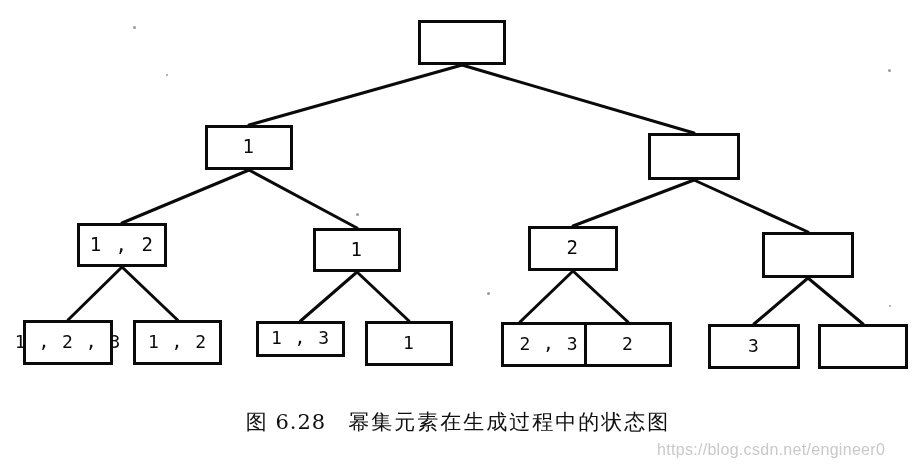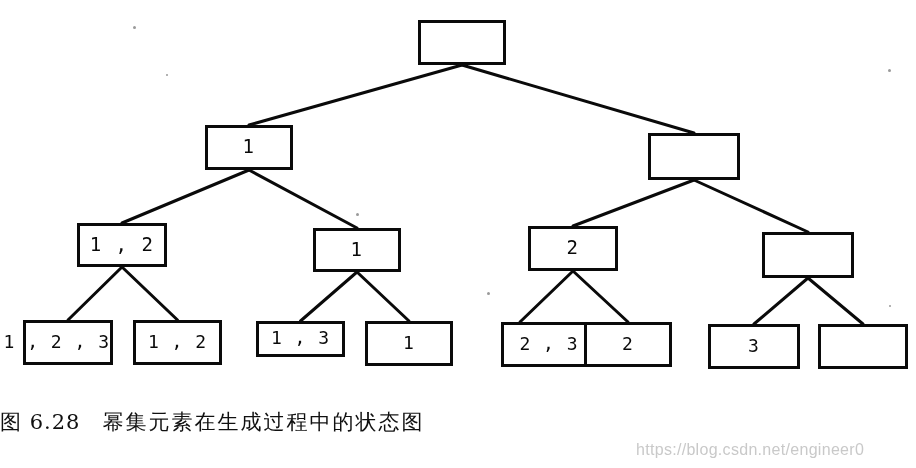--- a/index.html
+++ b/index.html
@@ -42,37 +42,37 @@
     white-space: nowrap;
     transform: translateY(-1px);
   }
   .node.lvl1 { border-width: 3px; }
   .node.lvl4 .node-label { font-size: 18px; letter-spacing: 1px; }
   .caption {
     position: absolute;
     left: 0;
     top: 408px;
     width: 916px;
-    text-align: left;
+    text-align: center;
     font-family: "DejaVu Serif", serif;
     font-size: 21px;
     color: #101010;
     letter-spacing: 2px;
     z-index: 3;
   }
   .caption .cap-num {
     letter-spacing: 1px;
   }
   .caption .cap-gap {
     display: inline-block;
     width: 22px;
   }
   .watermark {
     position: absolute;
-    left: 636px;
+    left: 657px;
     top: 441px;
     font-family: "Liberation Sans", sans-serif;
     font-size: 16px;
     color: #c9c9c9;
     letter-spacing: 0.3px;
     white-space: nowrap;
     z-index: 1;
   }
   .speck {
     position: absolute;
@@ -118,21 +118,21 @@
       </div>
       <div class="node lvl3" style="left: 313px; top: 228px; width: 88px; height: 44px;">
         <span class="node-label">1</span>
       </div>
       <div class="node lvl3" style="left: 528px; top: 226px; width: 90px; height: 45px;">
         <span class="node-label">2</span>
       </div>
       <div class="node lvl3" style="left: 762px; top: 232px; width: 92px; height: 46px;">
         <span class="node-label"></span>
       </div>
-      <div class="node lvl4" style="left: 23px; top: 320px; width: 90px; height: 45px; justify-content: flex-end;">
+      <div class="node lvl4" style="left: 23px; top: 320px; width: 90px; height: 45px;">
         <span class="node-label">1 , 2 , 3</span>
       </div>
       <div class="node lvl4" style="left: 133px; top: 320px; width: 89px; height: 45px;">
         <span class="node-label">1 , 2</span>
       </div>
       <div class="node lvl4" style="left: 256px; top: 321px; width: 89px; height: 36px;">
         <span class="node-label">1 , 3</span>
       </div>
       <div class="node lvl4" style="left: 365px; top: 321px; width: 88px; height: 45px;">
         <span class="node-label">1</span>

